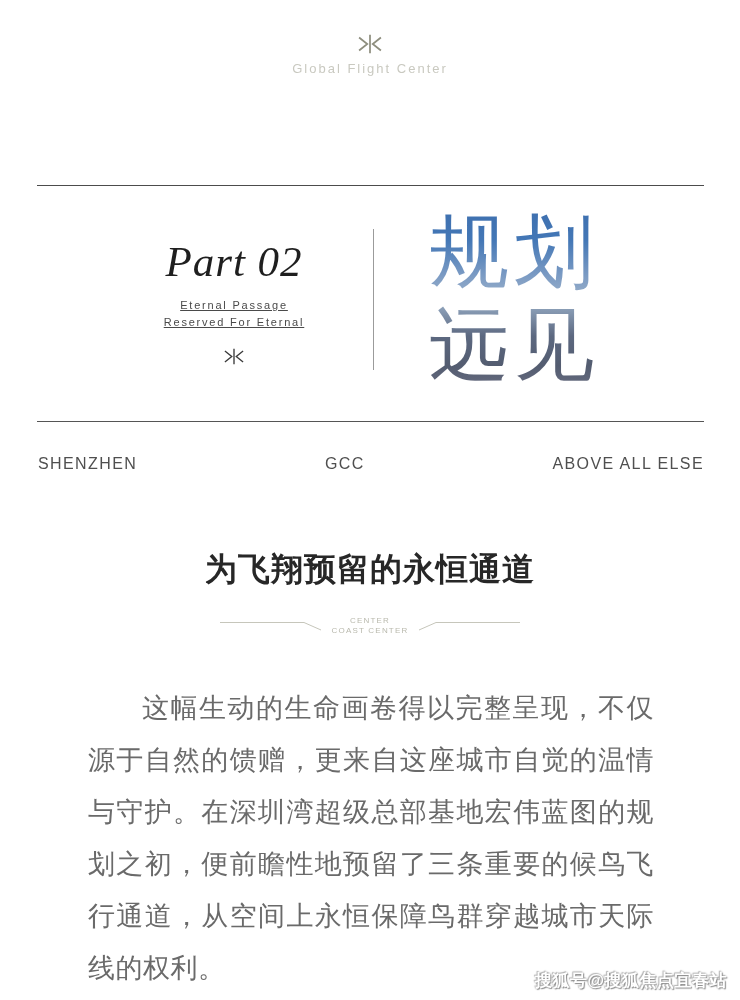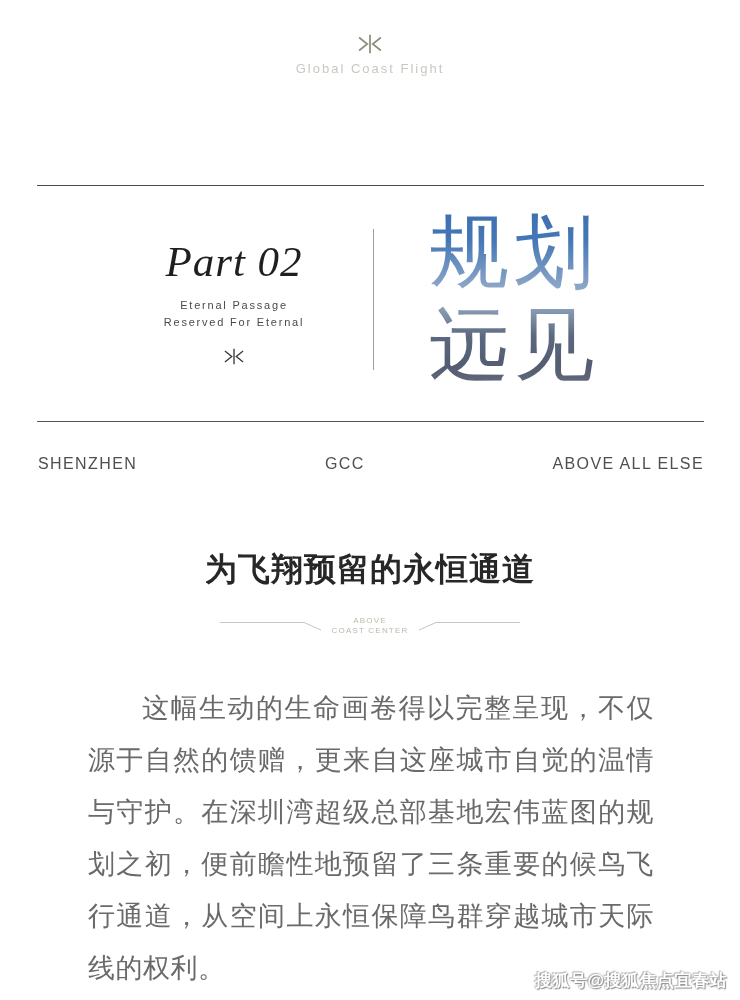--- a/index.html
+++ b/index.html
@@ -49,20 +49,21 @@
     text-align:center;
   }
   .part-label{
     font-family:"Liberation Serif","DejaVu Serif",serif;
     font-size:43px;line-height:44px;font-weight:400;
     letter-spacing:1px;color:var(--part-text);font-style:italic;
   }
   .part-sub{
     font-size:11px;line-height:17px;letter-spacing:1.8px;
     color:#4a4a4a;
+    text-decoration:underline;
   }
   .part-sub-first{margin-top:13px;}
   .part-mark{margin-top:17px;width:20px;height:17px;stroke:#3b3b3b;stroke-width:1.5;fill:none;}
 
   
   .vrule{
     position:absolute;left:373px;top:229px;
     width:1px;height:141px;background:var(--vertical-divider);
   }
 
@@ -128,21 +129,21 @@
 <body>
 
 <div class="page">
 
   <header class="brand">
     <svg class="brand-mark" viewBox="0 0 22 18">
       <path d="M1 3 L8.5 9 L1 15"></path>
       <path d="M21 3 L13.5 9 L21 15"></path>
       <line x1="11" y1="0.5" x2="11" y2="17.5"></line>
     </svg>
-    <div class="brand-name">Global Coast Flight</div>
+    <div class="brand-name">Global Flight Center</div>
   </header>
 
   <div class="rule rule-top"></div>
 
   <section class="part">
     <div class="part-label">Part 02</div>
     <div class="part-sub part-sub-first">Eternal Passage</div>
     <div class="part-sub">Reserved For Eternal</div>
     <svg class="part-mark" viewBox="0 0 22 18">
       <path d="M1 3 L8.5 9 L1 15"></path>
@@ -166,21 +167,21 @@
     <span>ABOVE ALL ELSE</span>
   </div>
 
   <h1 class="heading">为飞翔预留的永恒通道</h1>
 
   <div class="emblem">
     <svg viewBox="0 0 102 13">
       <path d="M0 3.5 H84 L101 11"></path>
     </svg>
     <div class="emblem-text">
-      <div>ABOVE</div>
+      <div>CENTER</div>
       <div>COAST CENTER</div>
     </div>
     <svg viewBox="0 0 102 13">
       <path d="M1 11 L18 3.5 H102"></path>
     </svg>
   </div>
 
   <p class="body-par">这幅生动的生命画卷得以完整呈现，不仅源于自然的馈赠，更来自这座城市自觉的温情与守护。在深圳湾超级总部基地宏伟蓝图的规划之初，便前瞻性地预留了三条重要的候鸟飞行通道，从空间上永恒保障鸟群穿越城市天际线的权利。</p>
 
   <div class="watermark">搜狐号@搜狐焦点宜春站</div>

